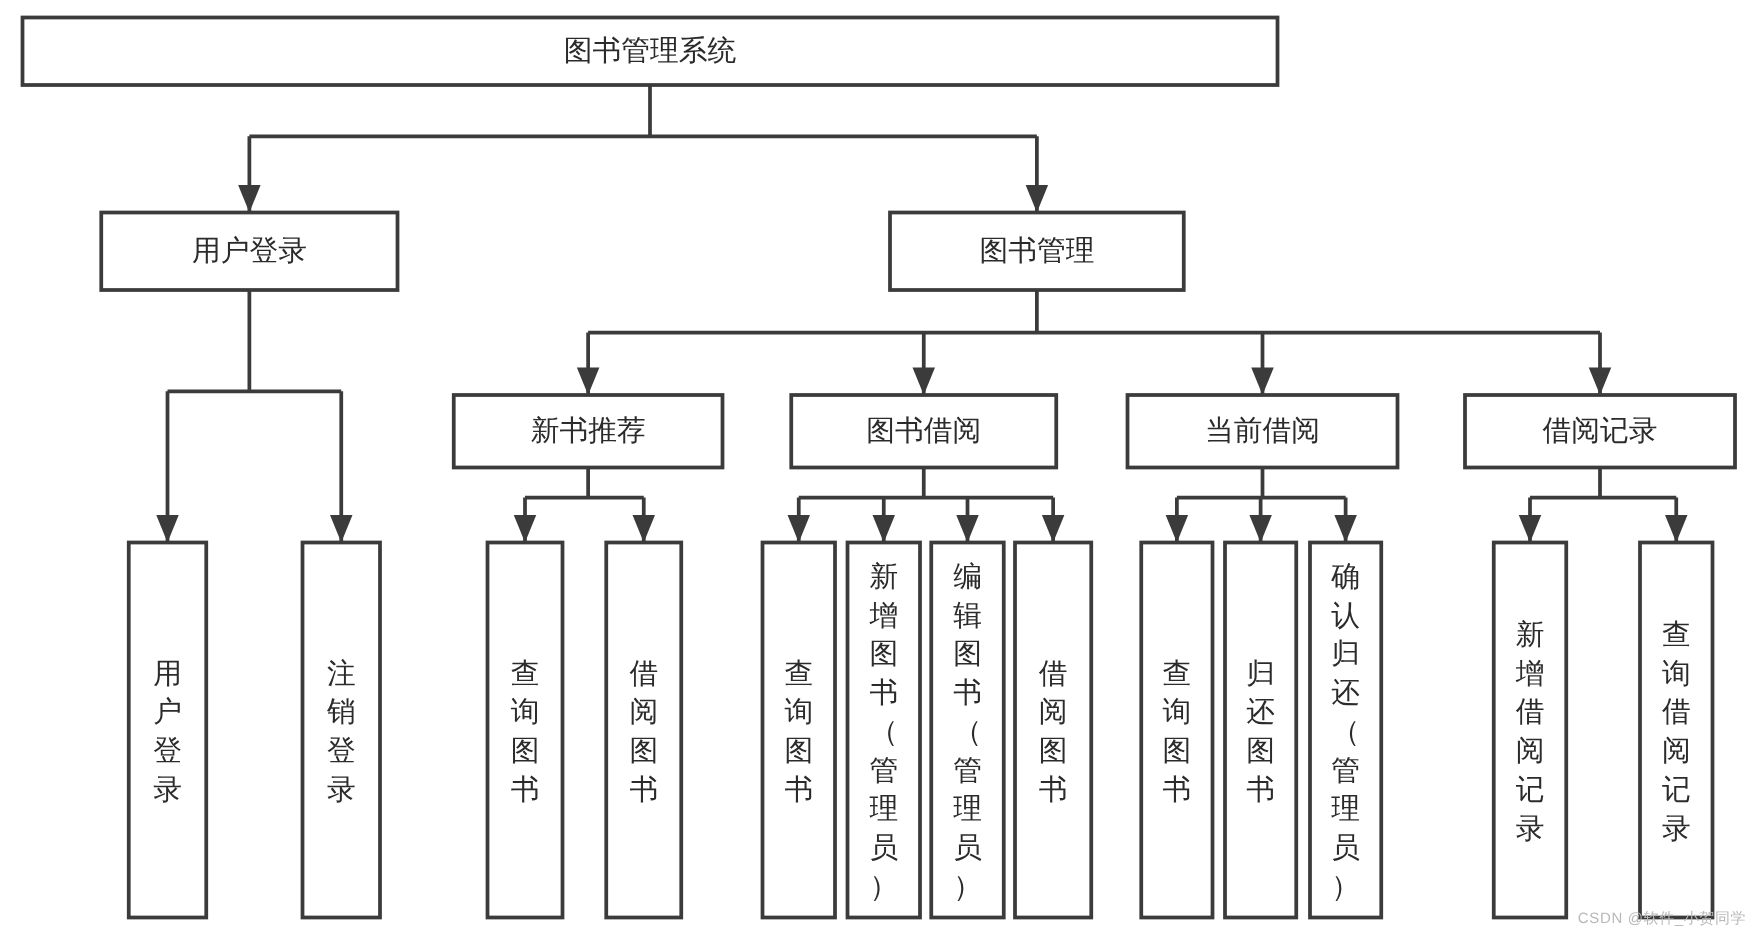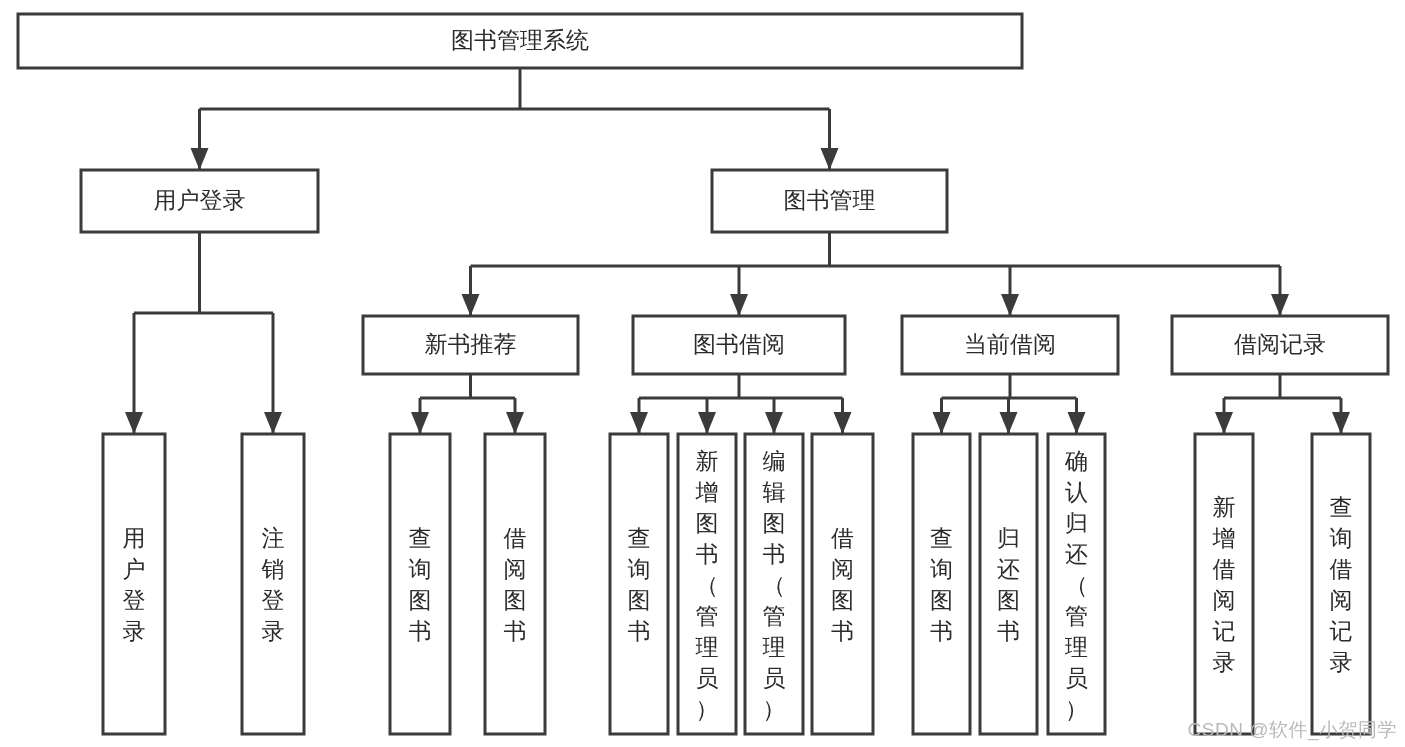--- a/index.html
+++ b/index.html
@@ -44,21 +44,21 @@
     font-family: "Liberation Sans", "DejaVu Sans", sans-serif;
     fill: #2b2b2b;
     font-size: 23px;
     text-anchor: middle;
   }
   .watermark {
     position: absolute;
     right: 8px;
     bottom: 4px;
     font-family: "Liberation Sans", "DejaVu Sans", sans-serif;
-    font-size: 19px;
+    font-size: 12px;
     color: #b9b9b9;
     white-space: nowrap;
     letter-spacing: 0.5px;
     pointer-events: none;
   }
 </style>
 </head>
 <body>
 
 <svg id="diagram" viewBox="0 0 1405 747" xmlns="http://www.w3.org/2000/svg">

